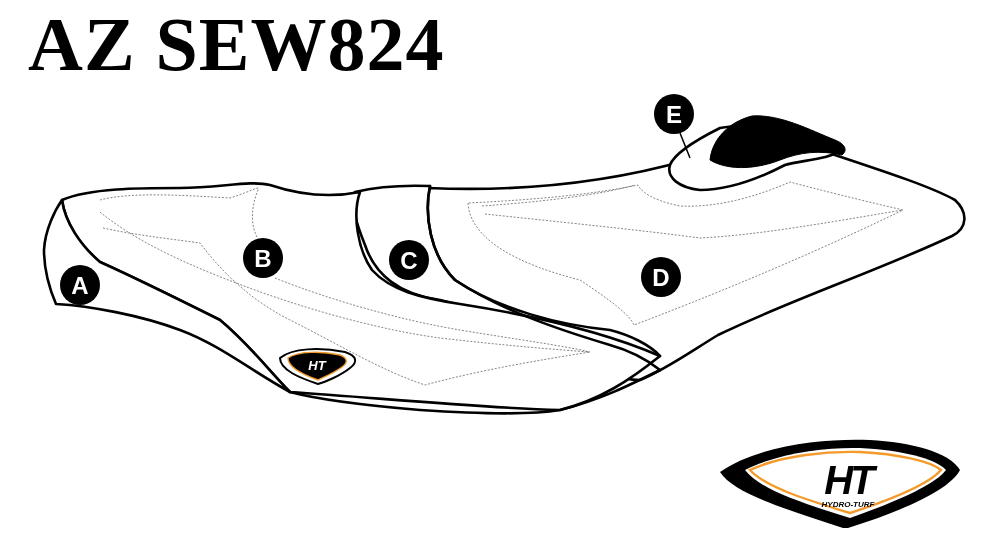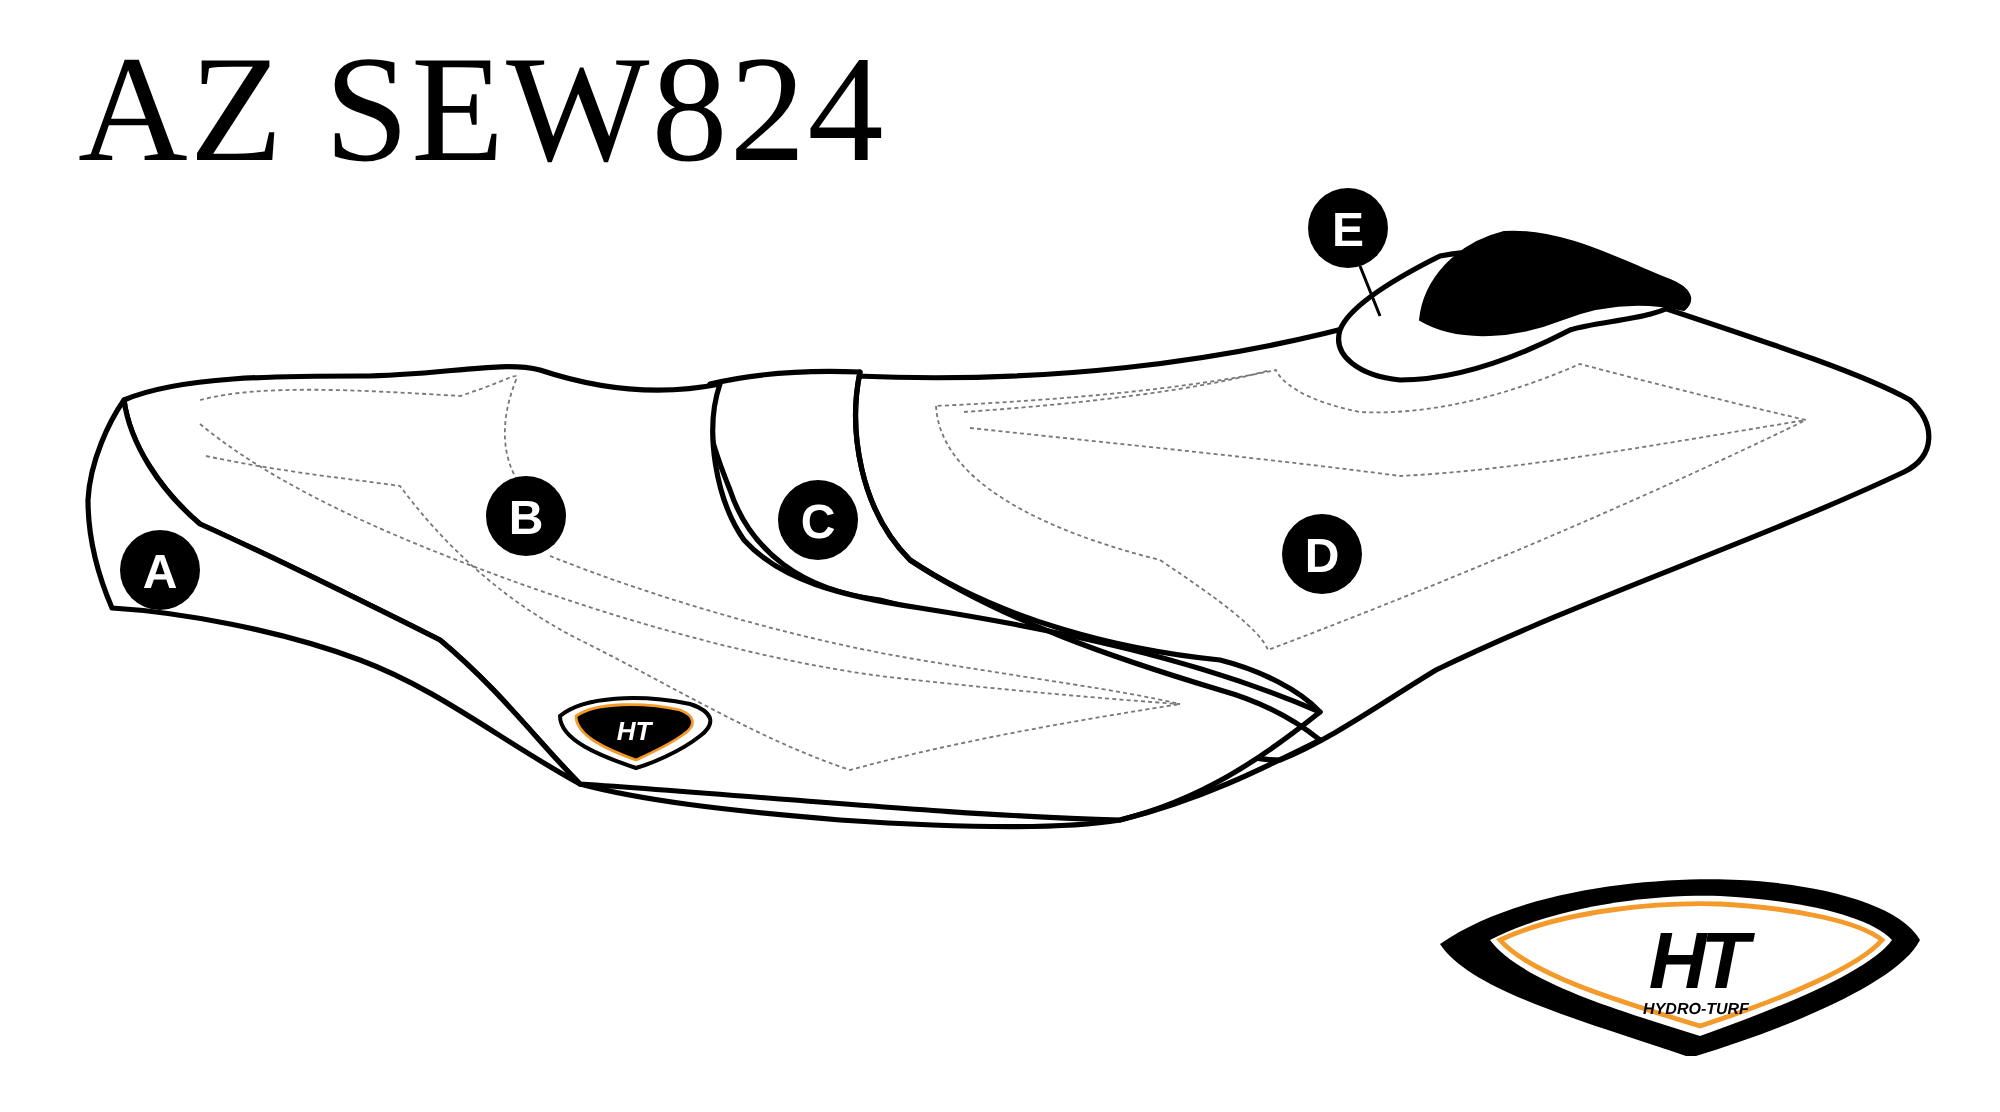--- a/index.html
+++ b/index.html
@@ -1,21 +1,21 @@
 <!DOCTYPE html>
 <html><head>
 <meta charset="utf-8">
 <style>
   html, body { margin: 0; padding: 0; background: #ffffff; }
   body { width: 1000px; height: 556px; position: relative; overflow: hidden; font-family: "Liberation Serif", serif; }
   .title {
     position: absolute; left: 24px; top: 2px;
     font-family: "Liberation Serif", "DejaVu Serif", serif;
     font-size: 76px; line-height: 1; color: #000; letter-spacing: 1px;
-    margin: 15px; font-weight: normal;
+    margin: 4px; font-weight: bold;
   }
   svg.diagram { position: absolute; left: 0; top: 0; }
   .outline { fill: #fff; stroke: #000; stroke-width: 2.6; stroke-linejoin: round; stroke-linecap: round; }
   .line { fill: none; stroke: #000; stroke-width: 2.6; stroke-linejoin: round; stroke-linecap: round; }
   .stitch { fill: none; stroke: #777; stroke-width: 0.9; stroke-dasharray: 2 1.6; }
   .badge-text { font-family: "Liberation Sans", "DejaVu Sans", sans-serif; font-weight: bold; font-size: 24px; fill: #fff; }
   .logo-text { font-family: "Liberation Sans", "DejaVu Sans", sans-serif; font-weight: bold; font-style: italic; }
 </style>
 </head>
 <body>

